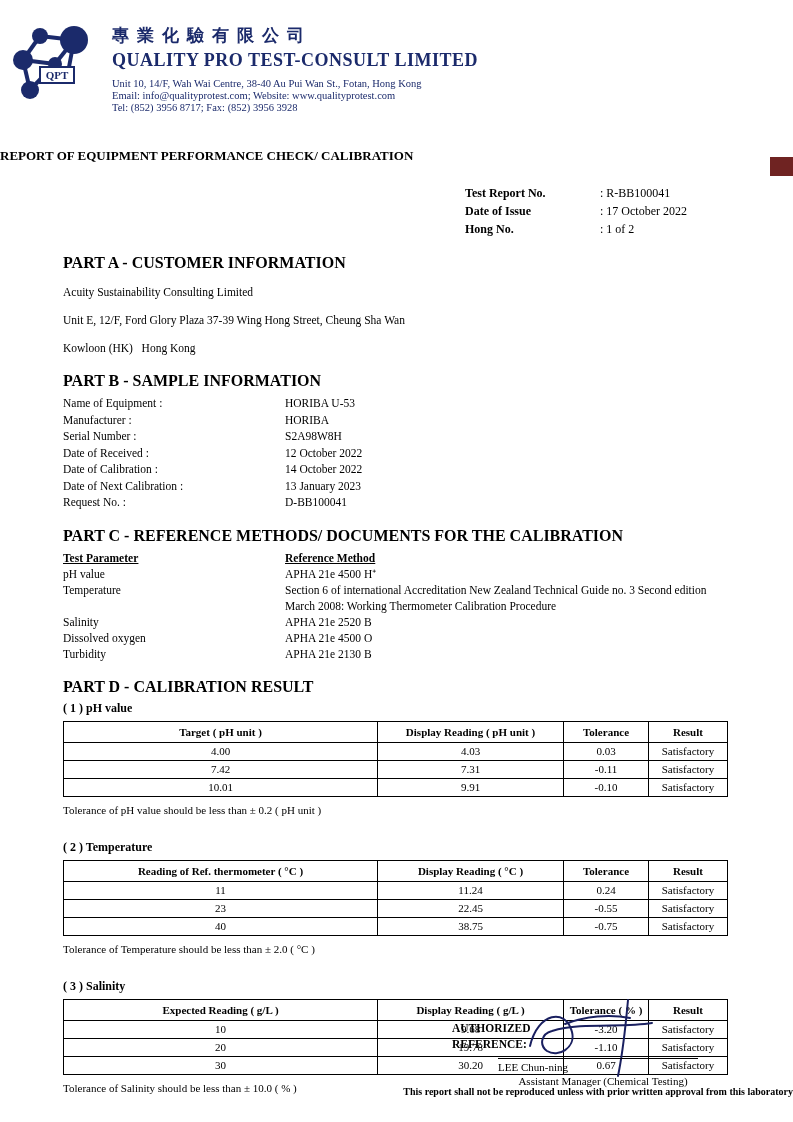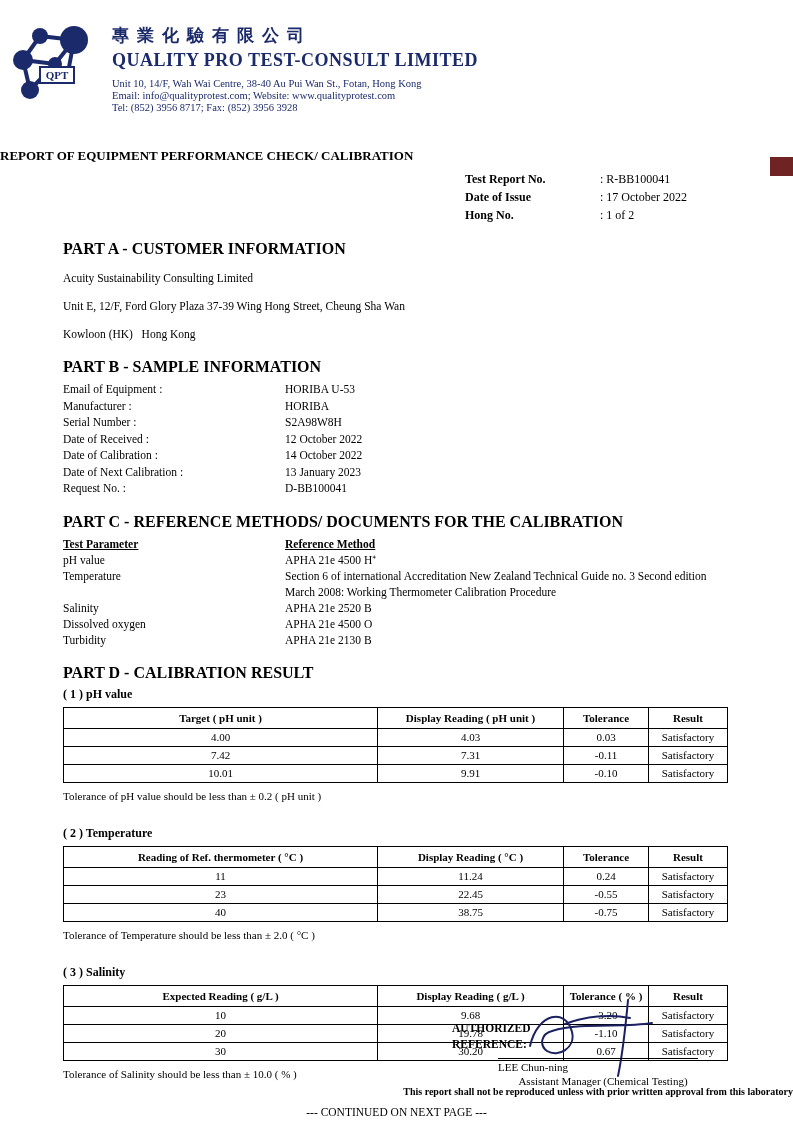--- a/index.html
+++ b/index.html
@@ -12,21 +12,21 @@
   
   .header { display:flex; padding:20px 0 0 10px; }
   .logo-wrap { width:94px; flex:0 0 94px; }
   .header-text { margin-left:8px; padding-top:4px; color:#1b2a6b; }
   .company-cn { font-family:"DejaVu Sans", sans-serif; font-size:17px; font-weight:bold; letter-spacing:8px; }
   .company-en { font-size:18px; font-weight:bold; margin-top:3px; letter-spacing:0.5px; }
   .addr-line { font-size:10.5px; margin-top:1px; }
   .addr-first { margin-top:7px; }
   
   .doc-title { text-align:left; font-size:13px; font-weight:bold; margin-top:30px; }
-  .report-info { margin:6px 0 0 465px; font-size:12px; }
+  .report-info { margin:20px 0 0 465px; font-size:12px; }
   .ri-row { display:flex; line-height:18px; }
   .ri-label { font-weight:bold; width:135px; }
   .red-mark { position:absolute; top:157px; right:0; width:23px; height:19px; background:#6f2322; }
   
   .sec-heading { font-weight:bold; font-size:16px; margin:16px 0 5px 63px; }
   .plain-line { margin-left:63px; font-size:11.5px; line-height:16px; white-space:pre-wrap;margin-top:12px; }
   .kv-row { display:flex; margin-left:63px; font-size:11.5px; line-height:16.5px; }
   .kv-label { width:222px; flex:0 0 222px; }
   .pc-row { display:flex; margin-left:63px; font-size:11.5px; line-height:16px; }
   .pc-col1 { width:222px; flex:0 0 222px; }
@@ -108,21 +108,21 @@
     </div>
   </div>
 
   <div class="sec-heading">PART A - CUSTOMER INFORMATION</div>
   <div class="plain-line">Acuity Sustainability Consulting Limited</div>
   <div class="plain-line">Unit E, 12/F, Ford Glory Plaza 37-39 Wing Hong Street, Cheung Sha Wan</div>
   <div class="plain-line">Kowloon (HK)   Hong Kong</div>
 
   <div class="sec-heading">PART B - SAMPLE INFORMATION</div>
   <div class="kv-row">
-    <span class="kv-label">Email of Equipment :</span>
+    <span class="kv-label">Name of Equipment :</span>
     <span>HORIBA U-53</span>
   </div>
   <div class="kv-row">
     <span class="kv-label">Manufacturer :</span>
     <span>HORIBA</span>
   </div>
   <div class="kv-row">
     <span class="kv-label">Serial Number :</span>
     <span>S2A98W8H</span>
   </div>

